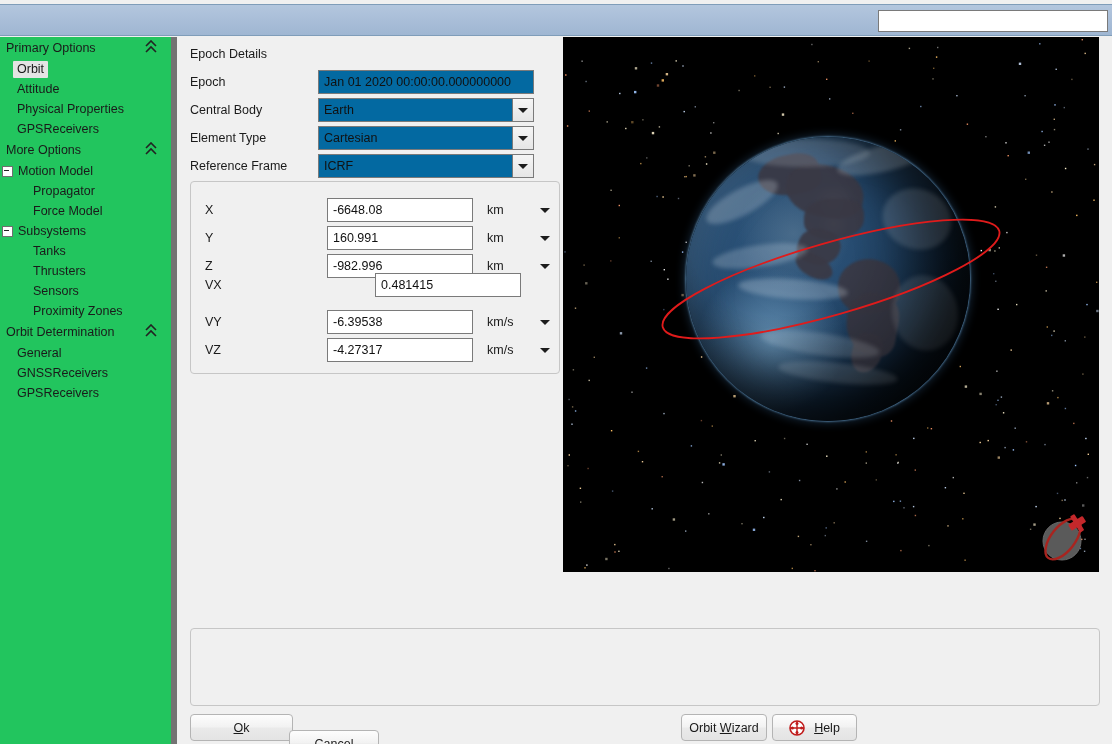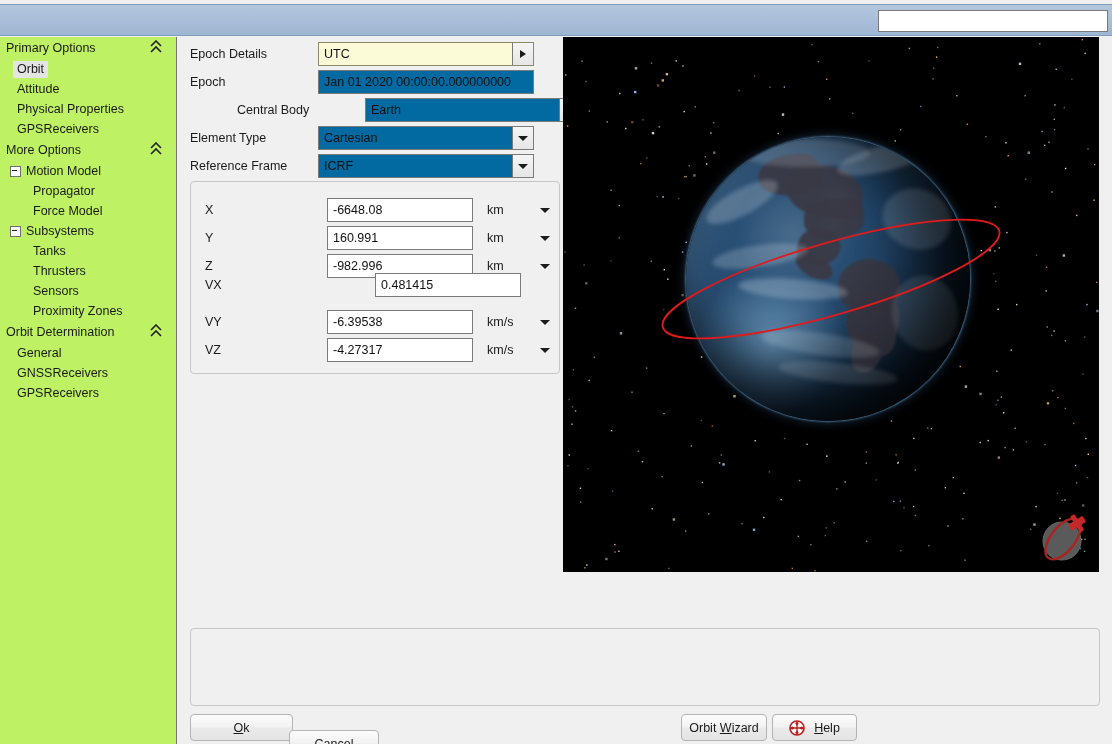--- a/index.html
+++ b/index.html
@@ -58,22 +58,22 @@
     color: #111;
     padding: 0 4px;
     outline: none;
   }
 
   
   .sidebar {
     position: absolute;
     left: 0; top: 37px;
     width: 177px; height: 707px;
-    background: #bef264;
-    border-right: 1px solid #737373;
+    background: #22c55e;
+    border-right: 6px solid #737373;
     box-sizing: border-box;
     overflow: hidden;
   }
   .sb-group {
     position: relative;
     height: 22px;
     display: flex;
     align-items: center;
     padding-left: 6px;
     font-size: 12.5px;
@@ -94,21 +94,21 @@
     height: 20px;
     display: flex;
     align-items: center;
     font-size: 12.5px;
     color: #1a1a1a;
     cursor: default;
     position: relative;
   }
   .sb-item.lvl1 { padding-left: 17px; }
   .sb-item.lvl2 { padding-left: 33px; }
-  .sb-item.node { padding-left: 2px; margin-left: 8px; }
+  .sb-item.node { padding-left: 2px; }
   .sb-item .sel {
     background: #e4e4e4;
     padding: 1px 4px 2px 4px;
     margin-left: -4px;
     border-radius: 1px;
   }
   .expander {
     display: inline-block;
     width: 9px; height: 9px;
     border: 1px solid #6f6f6f;
@@ -446,34 +446,28 @@
           <span class="">GPSReceivers</span>
         </div>
       </div>
   </div>
 
   <div class="form">
 
     <div id="form-fields">
         <div class="field-row" style="top:5px;">
           <span class="field-label">Epoch Details</span>
-          <span class="ctl highlight">
-            <span class="val">UTC</span>
-            <span class="btn">
-              <span class="arrow-right"></span>
-            </span>
-          </span>
         </div>
         <div class="field-row" style="top:33px;">
           <span class="field-label">Epoch</span>
           <span class="ctl plain">
             <span class="val">Jan 01 2020 00:00:00.000000000</span>
           </span>
         </div>
-        <div class="field-row" style="top:61px;margin-left:47px;">
+        <div class="field-row" style="top:61px;">
           <span class="field-label">Central Body</span>
           <span class="ctl">
             <span class="val">Earth</span>
             <span class="btn">
               <span class="arrow-down"></span>
             </span>
           </span>
         </div>
         <div class="field-row" style="top:89px;">
           <span class="field-label">Element Type</span>

